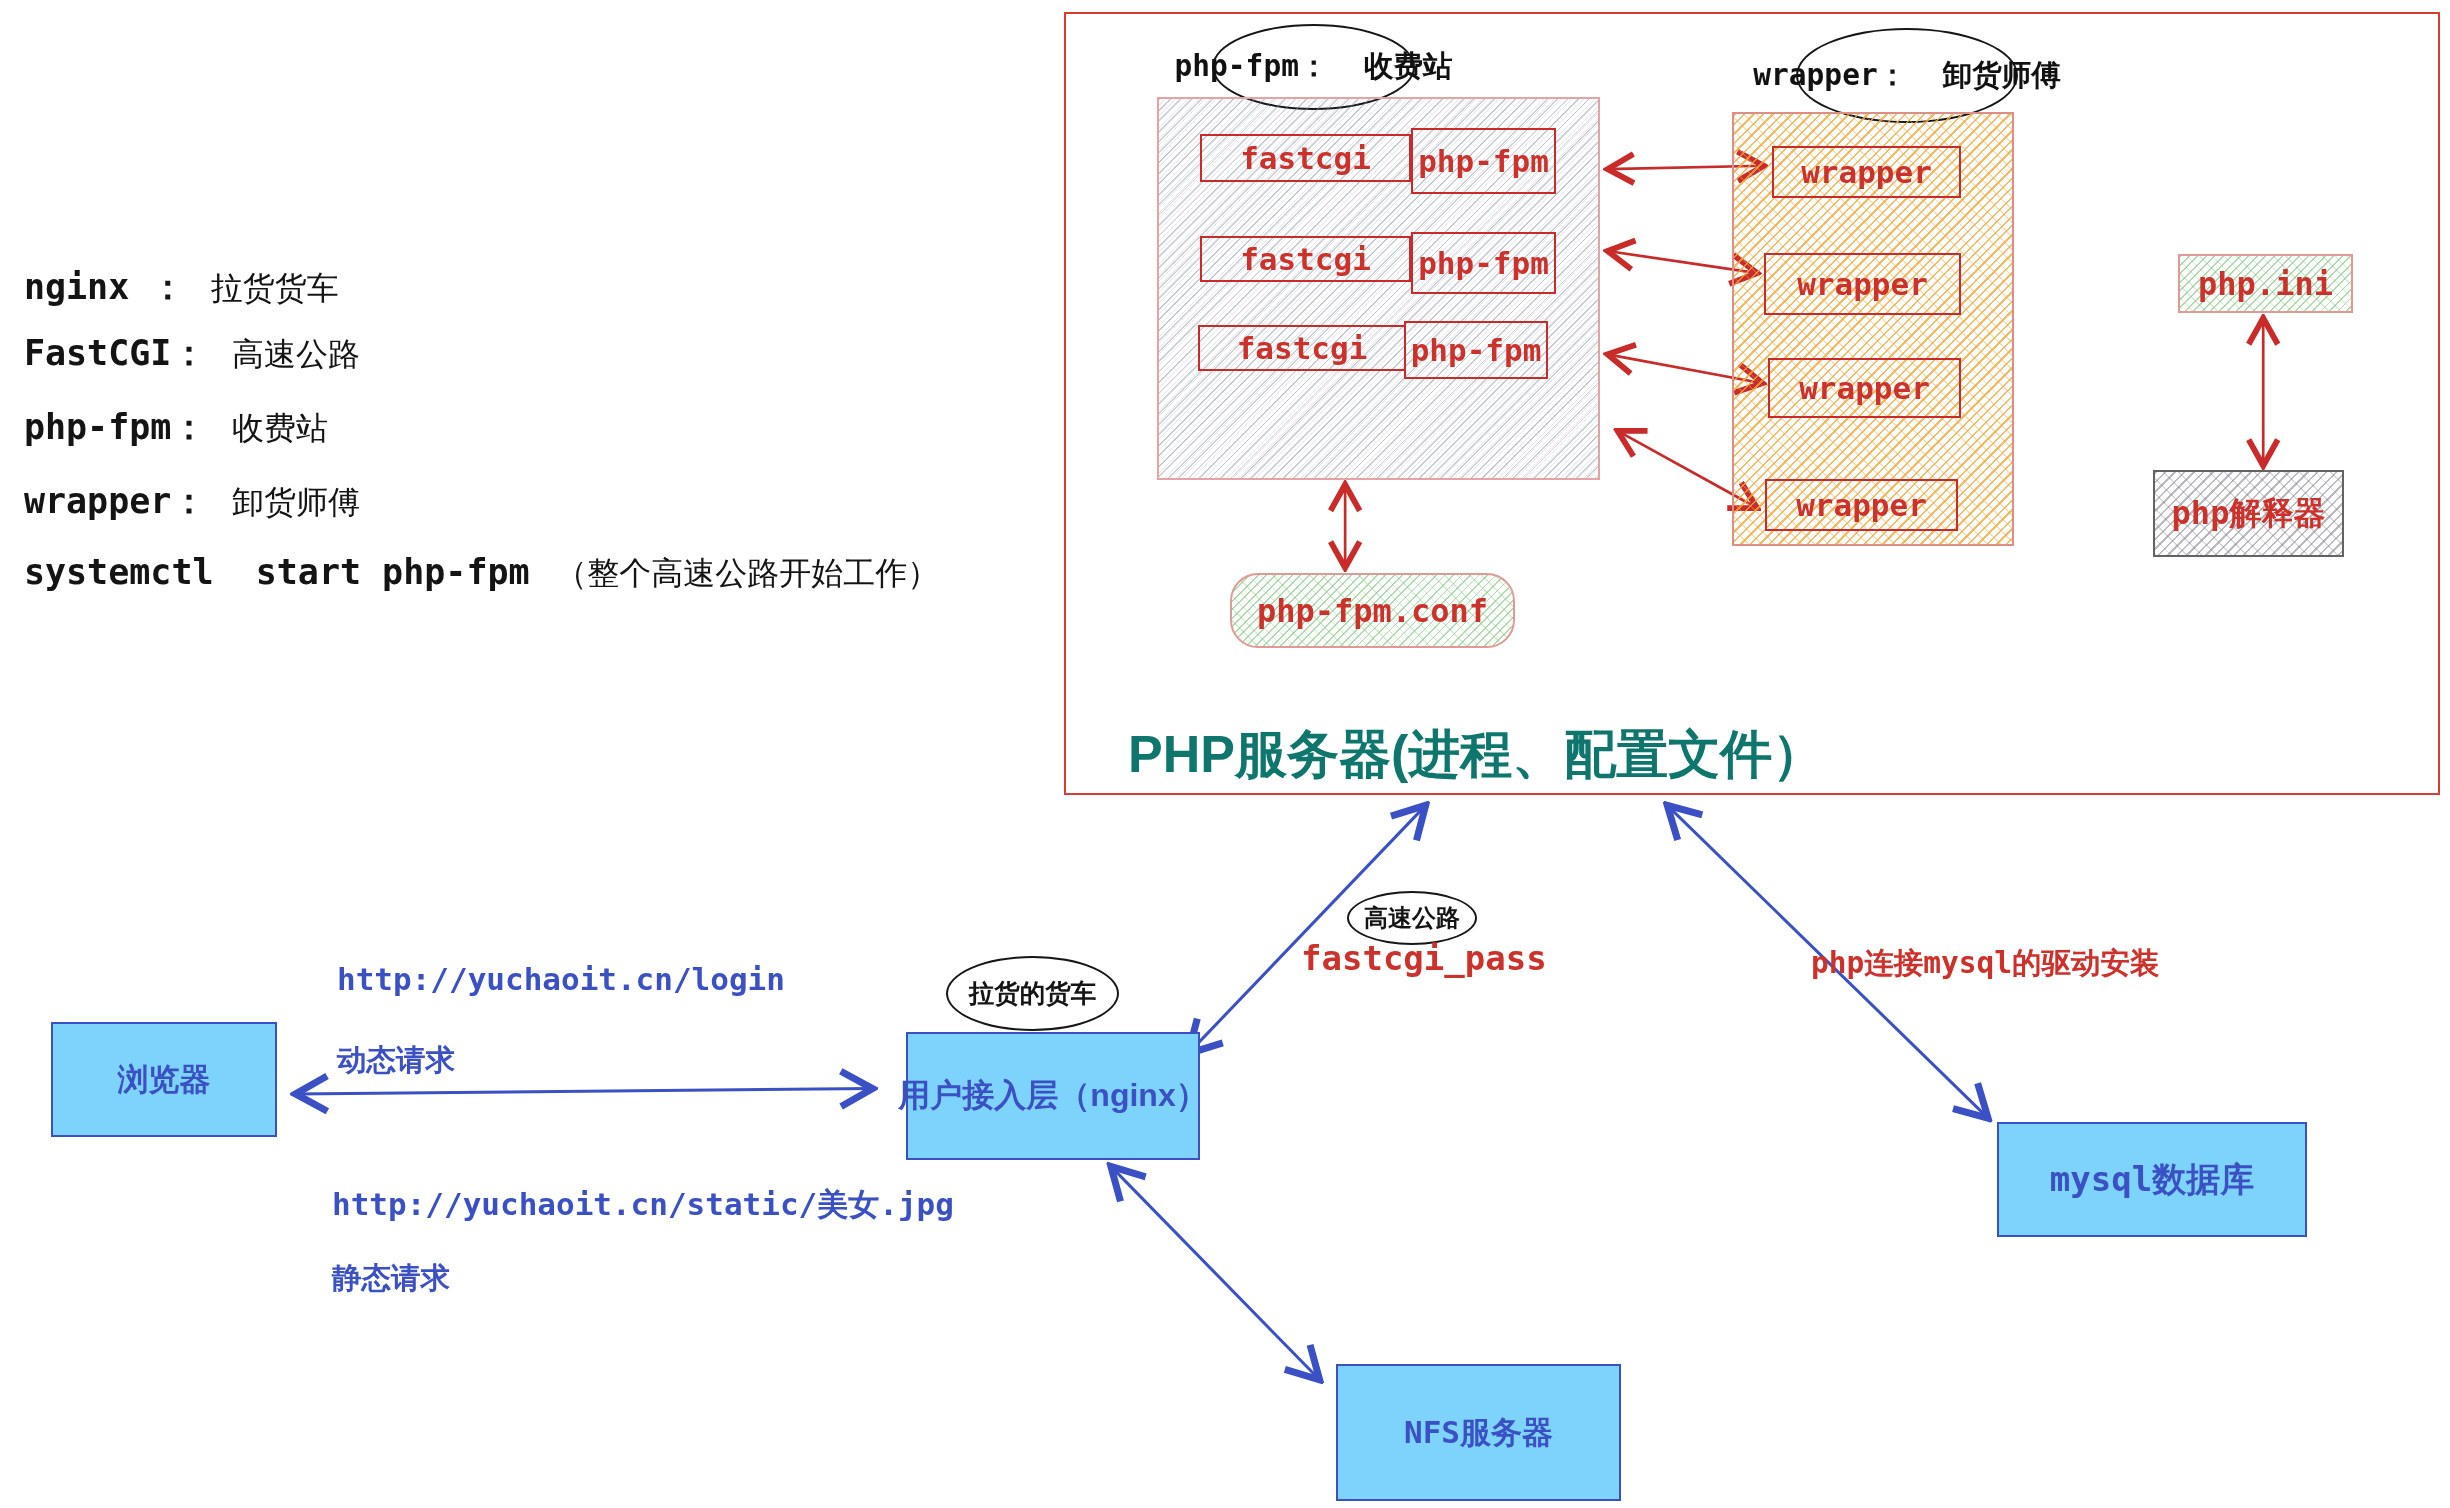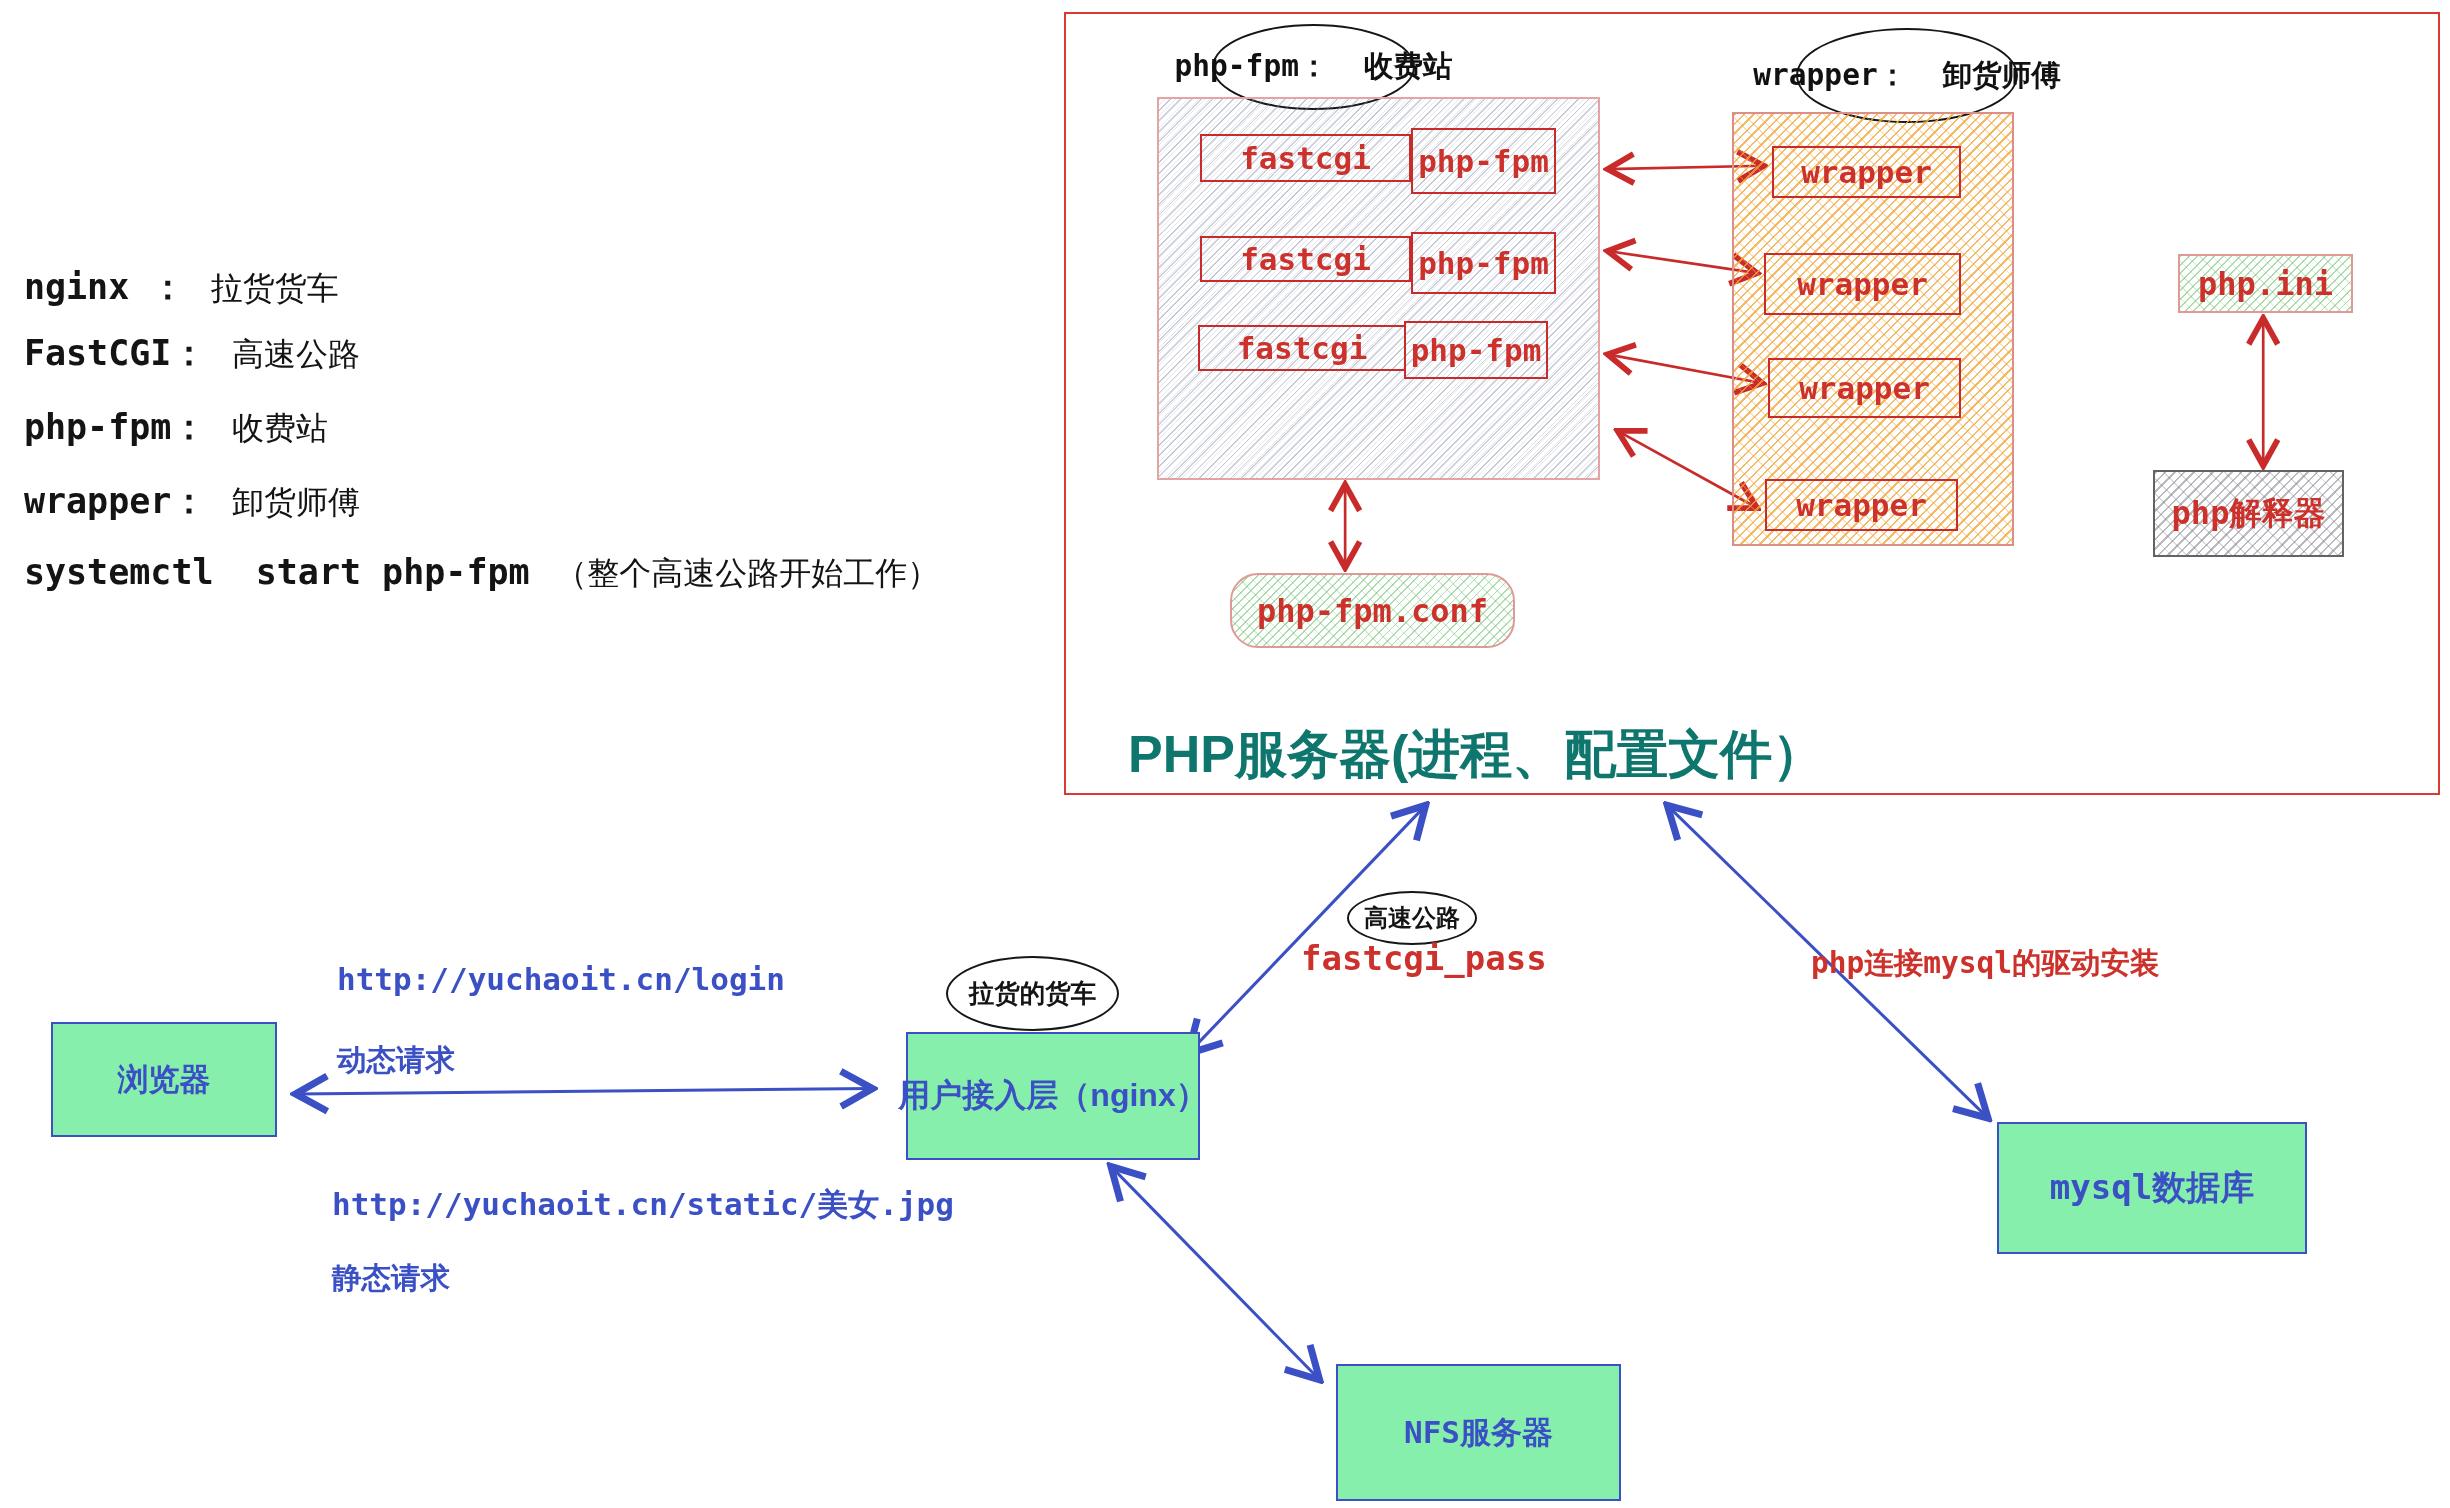--- a/index.html
+++ b/index.html
@@ -32,21 +32,21 @@
   .hatch-green{border:2.7px solid #e09a96;background-image:
     repeating-linear-gradient(135deg, rgba(118,196,118,.60) 0 1.3px, transparent 1.3px 6px),
     repeating-linear-gradient(45deg, rgba(118,196,118,.32) 0 1px, transparent 1px 8.7px);}
   .hatch-gray{border:2.7px solid #636363;background-image:
     repeating-linear-gradient(135deg, rgba(118,118,130,.50) 0 1.7px, transparent 1.7px 6.7px),
     repeating-linear-gradient(45deg, rgba(118,118,130,.28) 0 1.3px, transparent 1.3px 10.7px);}
   
   .rbox{border:2.7px solid #c92a2a;color:#cd312b;font-weight:700;font-size:31px;
     font-family:"DejaVu Sans Mono","Liberation Mono",monospace;background:transparent;}
   
-  .bbox{border:2.7px solid #3a50c4;color:#3a50c4;font-weight:700;background:#86efac;}
+  .bbox{border:2.7px solid #3a50c4;color:#3a50c4;font-weight:700;background:#7dd3fc;}
   .blue-note{color:#3a50c4;font-weight:700;white-space:pre;}
   .red-note{color:#cd312b;font-weight:700;white-space:pre;}
 </style>
 </head>
 <body>
 
 <div class="canvas">
 
   <svg class="abs" style="left:0;top:0;" width="2450" height="1508" viewBox="0 0 3650 2247">
     <defs>
@@ -161,21 +161,21 @@
     <span style="font-size:32px;white-space:pre;">用户接入层（nginx）</span>
   </div>
 
   <div class="abs callout center" style="left:1347px;top:891px;width:130px;height:54px;">
     <span class="black sans" style="font-size:24px;font-weight:700;white-space:pre;">高速公路</span>
   </div>
   <div class="abs red-note mono" style="left:1301px;top:938px;font-size:34px;">fastcgi_pass</div>
 
   <div class="abs red-note mono" style="left:1811px;top:944px;font-size:29.5px;">php连接mysql的驱动安装</div>
 
-  <div class="abs bbox center" style="left:1997px;top:1122px;width:310px;height:132px;">
+  <div class="abs bbox center" style="left:1997px;top:1122px;width:310px;height:115px;">
     <span class="mono" style="font-size:34px;font-weight:700;">mysql数据库</span>
   </div>
 
   <div class="abs bbox center" style="left:1336px;top:1364px;width:285px;height:137px;">
     <span class="mono" style="font-size:31px;font-weight:700;">NFS服务器</span>
   </div>
 
 </div>
 
 

